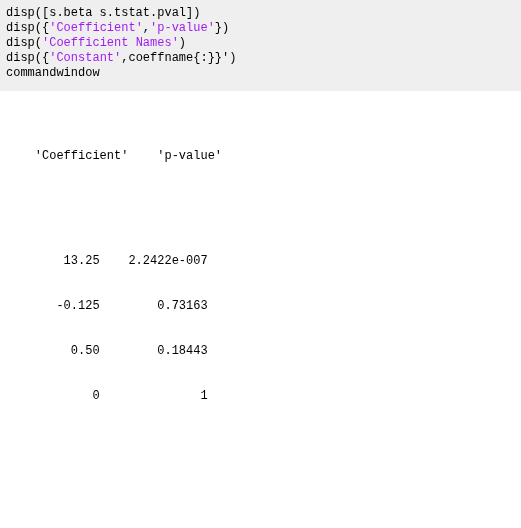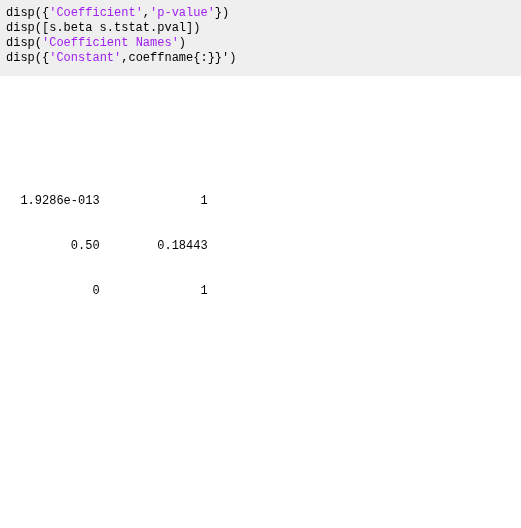--- a/index.html
+++ b/index.html
@@ -30,30 +30,33 @@
     font-family: "Courier New", Courier, monospace;
   }
   .hdr-row { white-space: pre; }
   .num-block { margin-top: 15px; }
   .num-row { white-space: pre; }
 </style>
 </head>
 <body>
 
 <div class="code-area">
+  <div class="code-line"><span class="plain">disp([s.beta s.tstat.pval])</span></div>
   <div class="code-line"><span class="plain">disp({</span><span class="str">'Coefficient'</span><span class="plain">,</span><span class="str">'p-value'</span><span class="plain">})</span></div>
-  <div class="code-line"><span class="plain">disp([s.beta s.tstat.pval])</span></div>
   <div class="code-line"><span class="plain">disp(</span><span class="str">'Coefficient Names'</span><span class="plain">)</span></div>
   <div class="code-line"><span class="plain">disp({</span><span class="str">'Constant'</span><span class="plain">,coeffname{:}}')</span></div>
+  <div class="code-line"><span class="plain">commandwindow</span></div>
 </div>
 
 <div class="output-area">
+  <div class="hdr-row">    'Coefficient'    'p-value'</div>
 
   <div class="num-block">
-    <div class="num-row">  1.9286e-013              1</div>
+    <div class="num-row">        13.25    2.2422e-007</div>
+    <div class="num-row">       -0.125        0.73163</div>
     <div class="num-row">         0.50        0.18443</div>
     <div class="num-row">            0              1</div>
     
     
     
   </div>
 
   
 </div>
 

